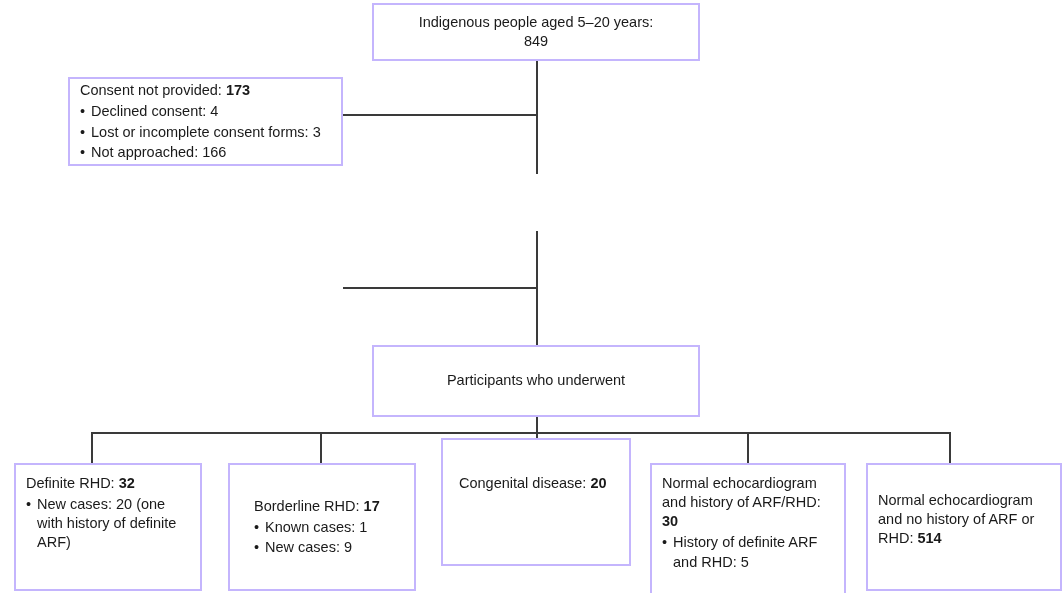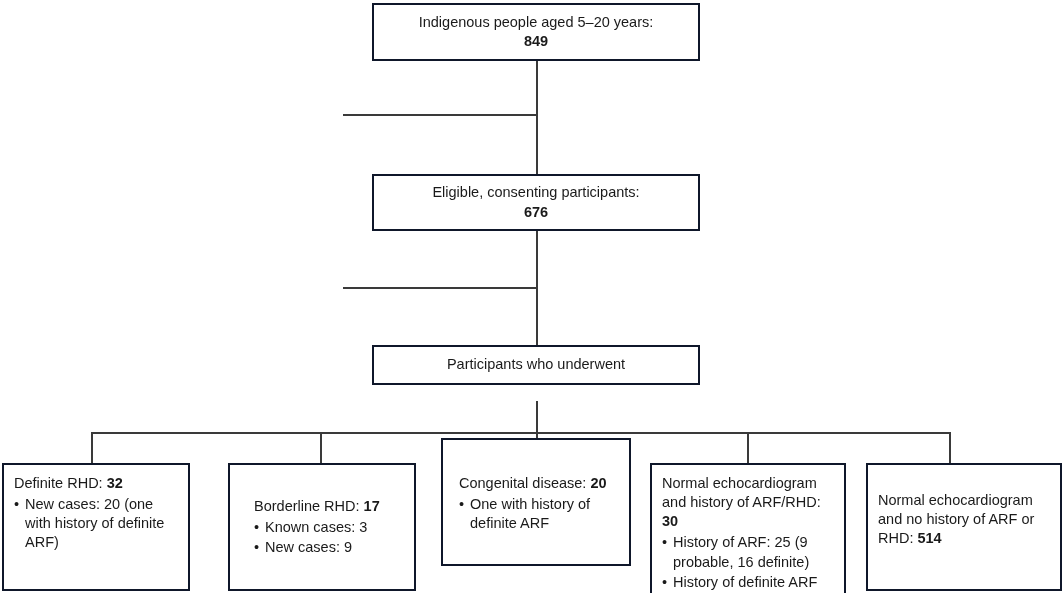--- a/index.html
+++ b/index.html
@@ -14,21 +14,21 @@
   #flowchart {
     position: relative;
     width: 1064px;
     height: 593px;
     overflow: hidden;
     background: #ffffff;
   }
   .box {
     position: absolute;
     box-sizing: border-box;
-    border: 2px solid #0f172a;
+    border: 2px solid #c4b5fd;
     background: #ffffff;
     z-index: 2;
   }
   .box-inner {
     position: absolute;
     left: 0; right: 0; top: 0; bottom: 0;
     display: flex;
     flex-direction: column;
     justify-content: center;
     padding: 6px 10px;
@@ -96,72 +96,72 @@
 
   <div class="conn vline" style="left:91px;  top:432px; height:31px;"></div>
   <div class="conn vline" style="left:320px; top:432px; height:31px;"></div>
   <div class="conn vline" style="left:536px; top:432px; height:31px;"></div>
   <div class="conn vline" style="left:747px; top:432px; height:31px;"></div>
   <div class="conn vline" style="left:949px; top:432px; height:31px;"></div>
 
   <div class="box" style="left:372px; top:3px; width:328px; height:58px;">
     <div class="box-inner align-center">
       <div class="line">Indigenous people aged 5–20 years:</div>
-      <div class="line" style="font-weight:bold;">849</div>
+      <div class="line" style="font-weight:normal;">849</div>
+    </div>
+  </div>
+
+  <div class="box" style="left:68px; top:77px; width:275px; height:89px;">
+    <div class="box-inner align-left">
+      <div class="headline"><span>Consent not provided: </span><b>173</b></div>
+      <ul class="bullets">
+        <li>Declined consent: 4</li>
+        <li>Lost or incomplete consent forms: 3</li>
+        <li>Not approached: 166</li>
+      </ul>
     </div>
   </div>
 
 
-  <div class="box" style="left:372px; top:174px; width:328px; height:57px;">
-    <div class="box-inner align-center">
-      <div class="line">Eligible, consenting participants:</div>
-      <div class="line" style="font-weight:bold;">676</div>
-    </div>
-  </div>
 
-
-  <div class="box" style="left:372px; top:345px; width:328px; height:40px;">
+  <div class="box" style="left:372px; top:345px; width:328px; height:72px;">
     <div class="box-inner align-center">
       <div class="line">Participants who underwent</div>
     </div>
   </div>
 
-  <div class="box" style="left:2px; top:463px; width:188px; height:128px;">
+  <div class="box" style="left:14px; top:463px; width:188px; height:128px;">
     <div class="box-inner align-left top" style="padding-top:9px;">
       <div class="headline"><span>Definite RHD: </span><b>32</b></div>
       <ul class="bullets">
         <li>New cases: 20 (one with history of definite ARF)</li>
       </ul>
     </div>
   </div>
 
   <div class="box" style="left:228px; top:463px; width:188px; height:128px;">
     <div class="box-inner align-left" style="padding-left:24px;border-radius:14px;">
       <div class="headline"><span>Borderline RHD: </span><b>17</b></div>
       <ul class="bullets">
-        <li>Known cases: 3</li>
+        <li>Known cases: 1</li>
         <li>New cases: 9</li>
       </ul>
     </div>
   </div>
 
   <div class="box" style="left:441px; top:438px; width:190px; height:128px;">
     <div class="box-inner align-left" style="padding-left:16px; justify-content:flex-start; padding-top:34px;">
       <div class="headline"><span>Congenital disease: </span><b>20</b></div>
-      <ul class="bullets">
-        <li>One with history of definite ARF</li>
-      </ul>
     </div>
   </div>
 
   <div class="box" style="left:650px; top:463px; width:196px; height:137px;">
     <div class="box-inner align-left top" style="padding-top:9px;">
       <div class="headline"><span>Normal echocardiogram and history of ARF/RHD: </span><b>30</b></div>
       <ul class="bullets">
-        <li>History of ARF: 25 (9 probable, 16 definite)</li>
         <li>History of definite ARF and RHD: 5</li>
       </ul>
     </div>
   </div>
 
   <div class="box" style="left:866px; top:463px; width:196px; height:128px;padding-left:32px;">
     <div class="box-inner align-left" style="justify-content:flex-start; padding-top:26px;">
       <div class="headline"><span>Normal echocardiogram and no history of ARF or RHD: </span><b>514</b></div>
     </div>
   </div>

